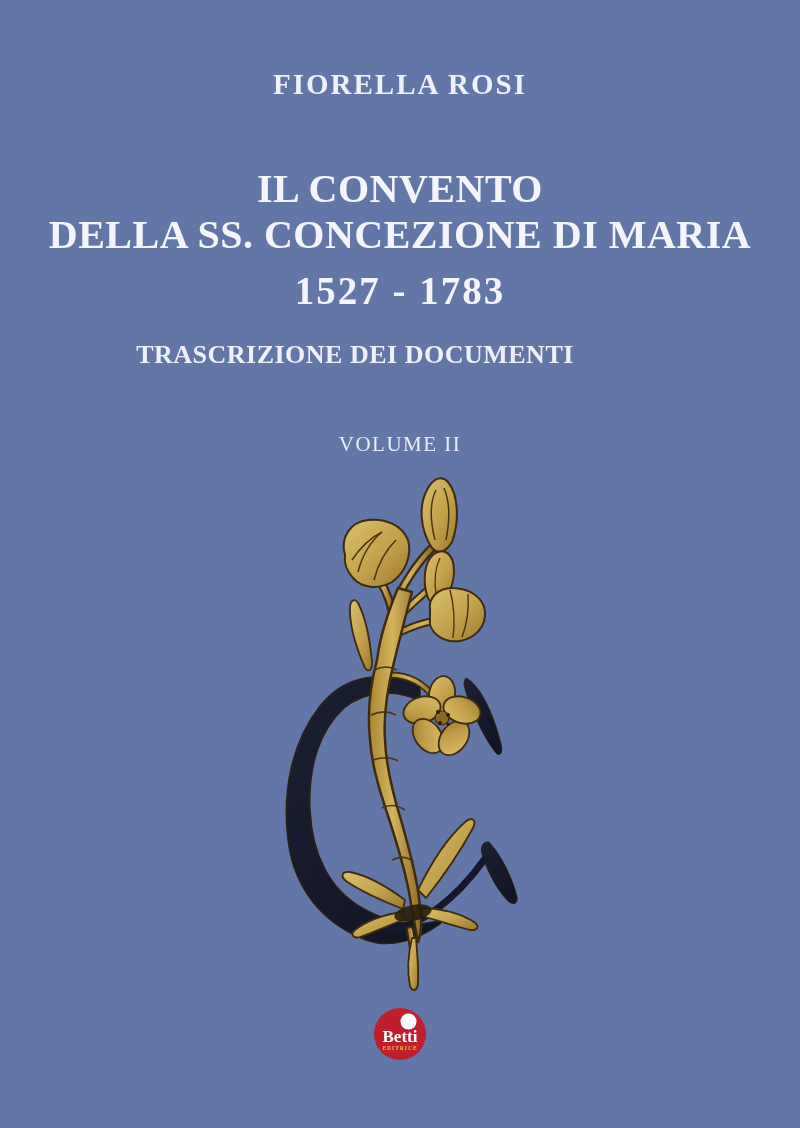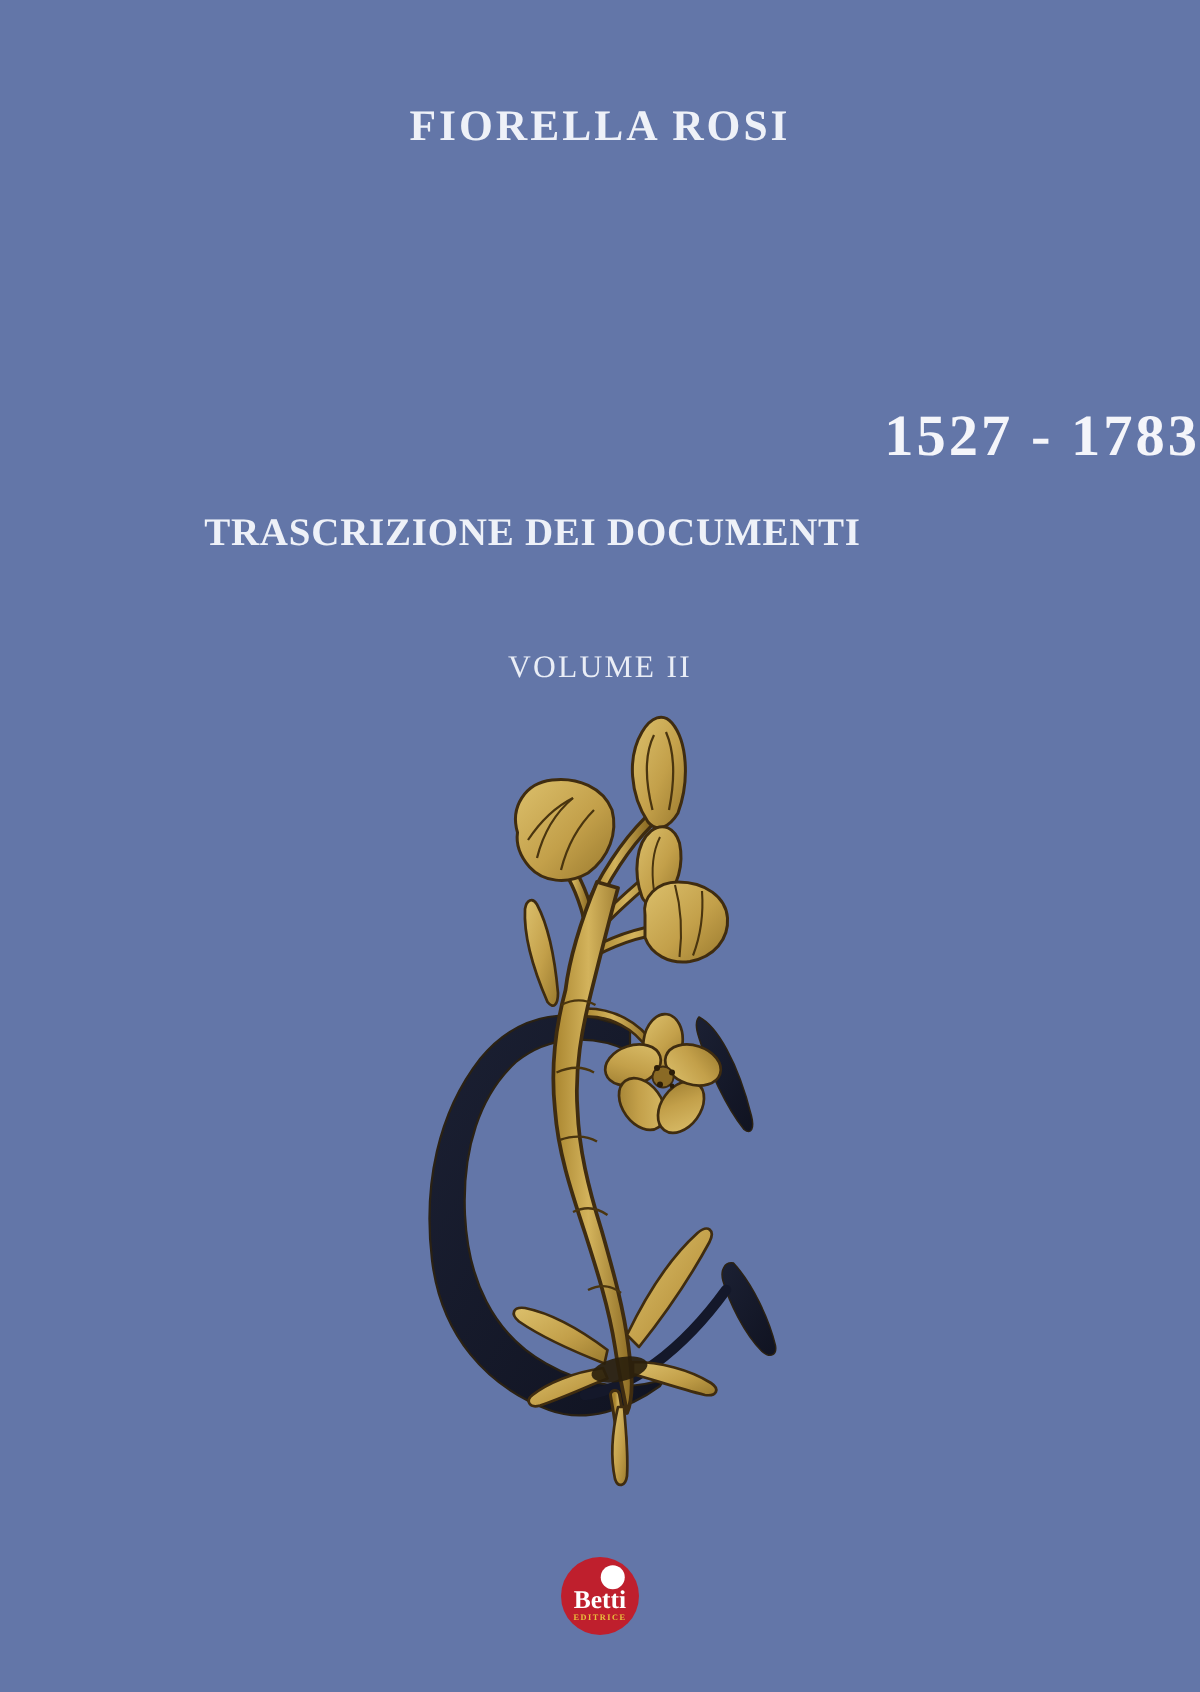--- a/index.html
+++ b/index.html
@@ -22,46 +22,49 @@
     position:absolute;top:166px;left:0;width:800px;
     font-size:40px;font-weight:bold;line-height:46px;
     color:#f4f5fa;letter-spacing:0.5px;
   }
   .title-dates{
     position:absolute;top:268px;left:0;width:800px;
     font-size:39px;font-weight:bold;letter-spacing:2px;
     font-variant-numeric:oldstyle-nums;
     font-feature-settings:"onum";
     color:#f4f5fa;
-    text-align:right;
   }
   .subtitle-block{
     position:absolute;top:340px;left:0;width:710px;
     font-size:26px;font-weight:bold;line-height:30px;
     letter-spacing:0.5px;color:#eef1f8;
   }
   .volume{
     position:absolute;top:432px;left:0;width:800px;
     font-size:21px;font-weight:normal;letter-spacing:1.5px;
     color:#e9edf6;
   }
   .illustration{
     position:absolute;top:460px;left:270px;width:280px;height:540px;
   }
   .publisher-logo{
-    position:absolute;top:1036px;left:372px;width:56px;height:58px;
+    position:absolute;top:1006px;left:372px;width:56px;height:58px;
   }
 </style>
 </head>
 <body>
 
 <div class="cover">
 
   <div class="author">FIORELLA ROSI</div>
 
+  <div class="title-block">
+    <div>IL CONVENTO</div>
+    <div>DELLA SS. CONCEZIONE DI MARIA</div>
+  </div>
 
   <div class="title-dates">1527 - 1783</div>
 
   <div class="subtitle-block">
     <div>TRASCRIZIONE DEI DOCUMENTI</div>
   </div>
 
   <div class="volume">VOLUME II</div>
 
   <div class="illustration" role="img" aria-label="Illuminated initial letter C in dark ink entwined with a golden lily stem, flowers and leaves">

